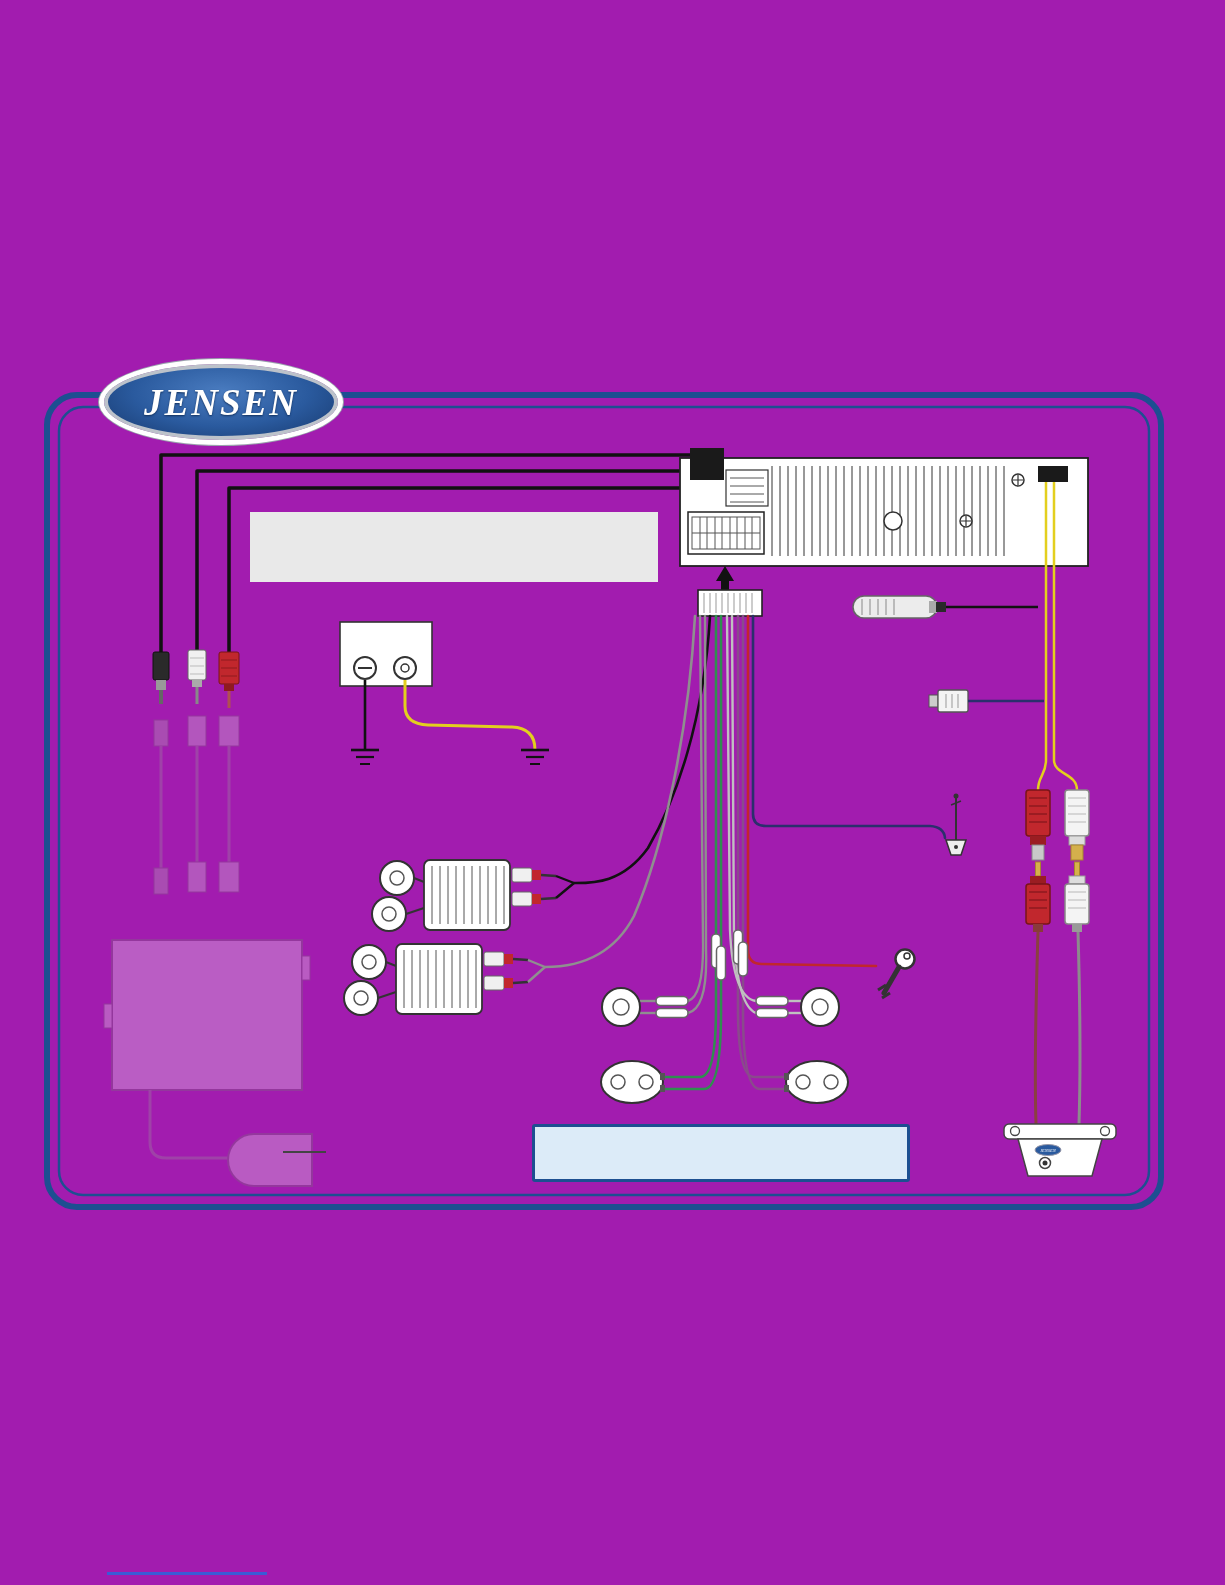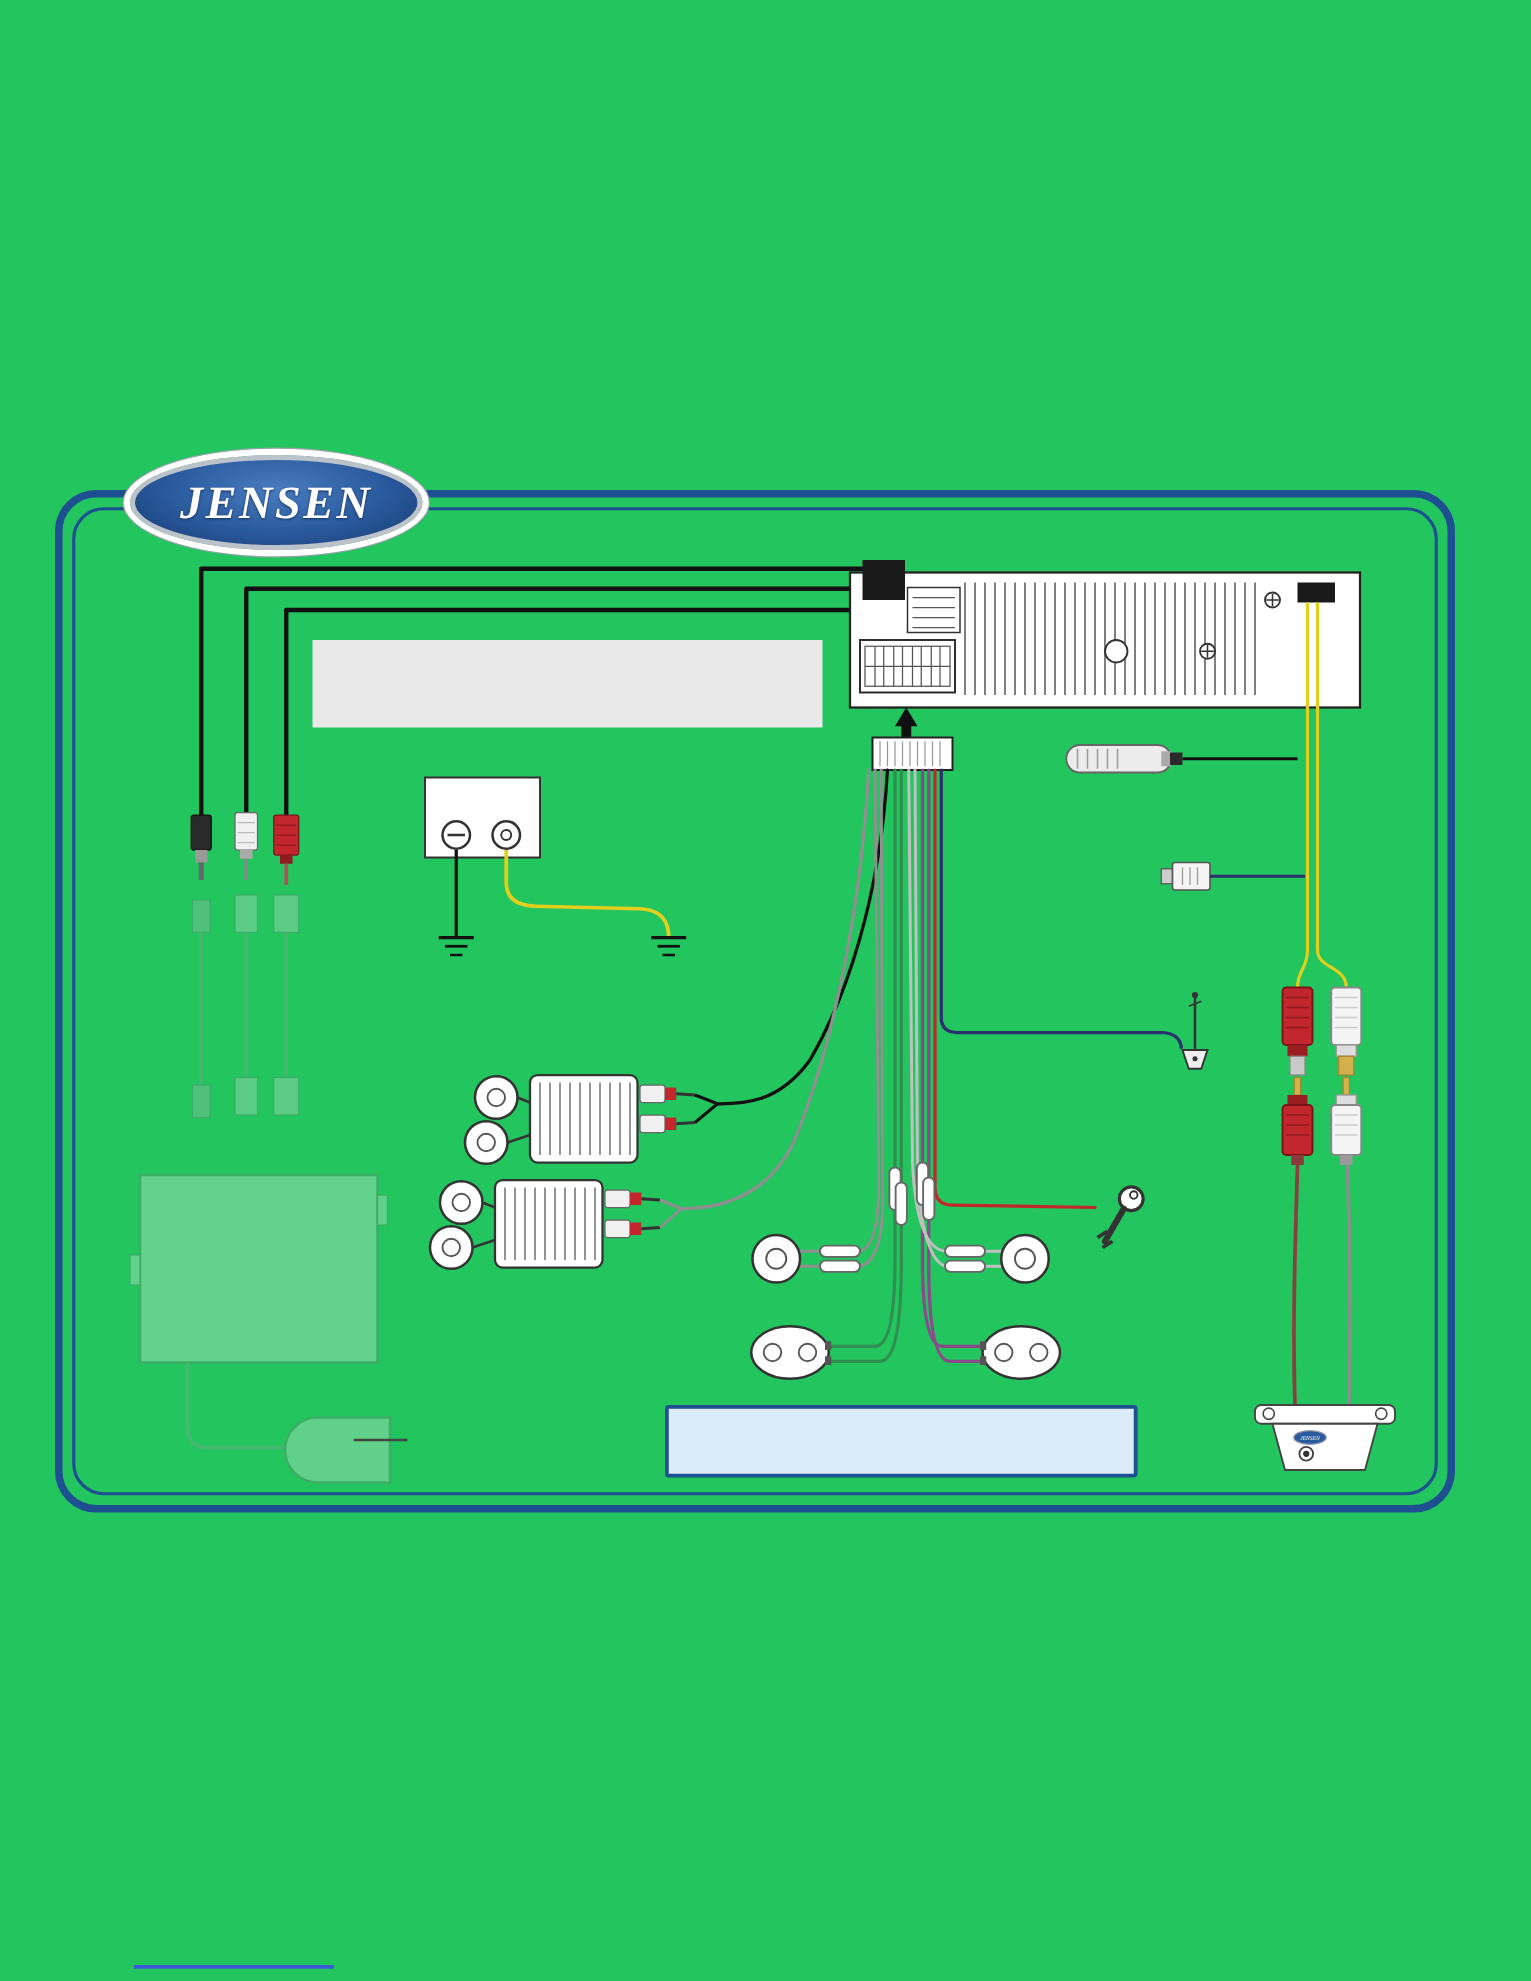--- a/index.html
+++ b/index.html
@@ -1,16 +1,16 @@
 <!DOCTYPE html>
 <html><head>
 <meta charset="utf-8">
 <style>
   html,body{margin:0;padding:0;background:#fff;}
-  .page{position:relative;width:1225px;height:1585px;background:#22c55e;overflow:hidden;
+  .page{position:relative;width:1225px;height:1585px;background:#a21caf;overflow:hidden;
         font-family:"Liberation Sans",sans-serif;}
   .diagram-svg{position:absolute;left:0;top:0;z-index:1;}
   .logo{position:absolute;left:104px;top:364px;width:226px;height:68px;z-index:3;
         border-radius:50%;
         background:radial-gradient(ellipse at 50% 35%, #4a7cc0 0%, #2a5a9e 55%, #17396e 100%);
         border:4px solid #bcc2ca;
         box-shadow:0 0 0 5px #fff, 0 0 0 6px #9aa2ad;
         display:flex;align-items:center;justify-content:center;}
   .logo-text{color:#fff;font-family:"Liberation Serif",serif;font-style:italic;font-weight:bold;
         font-size:37px;letter-spacing:2px;text-shadow:0 1px 2px #12305c;}

